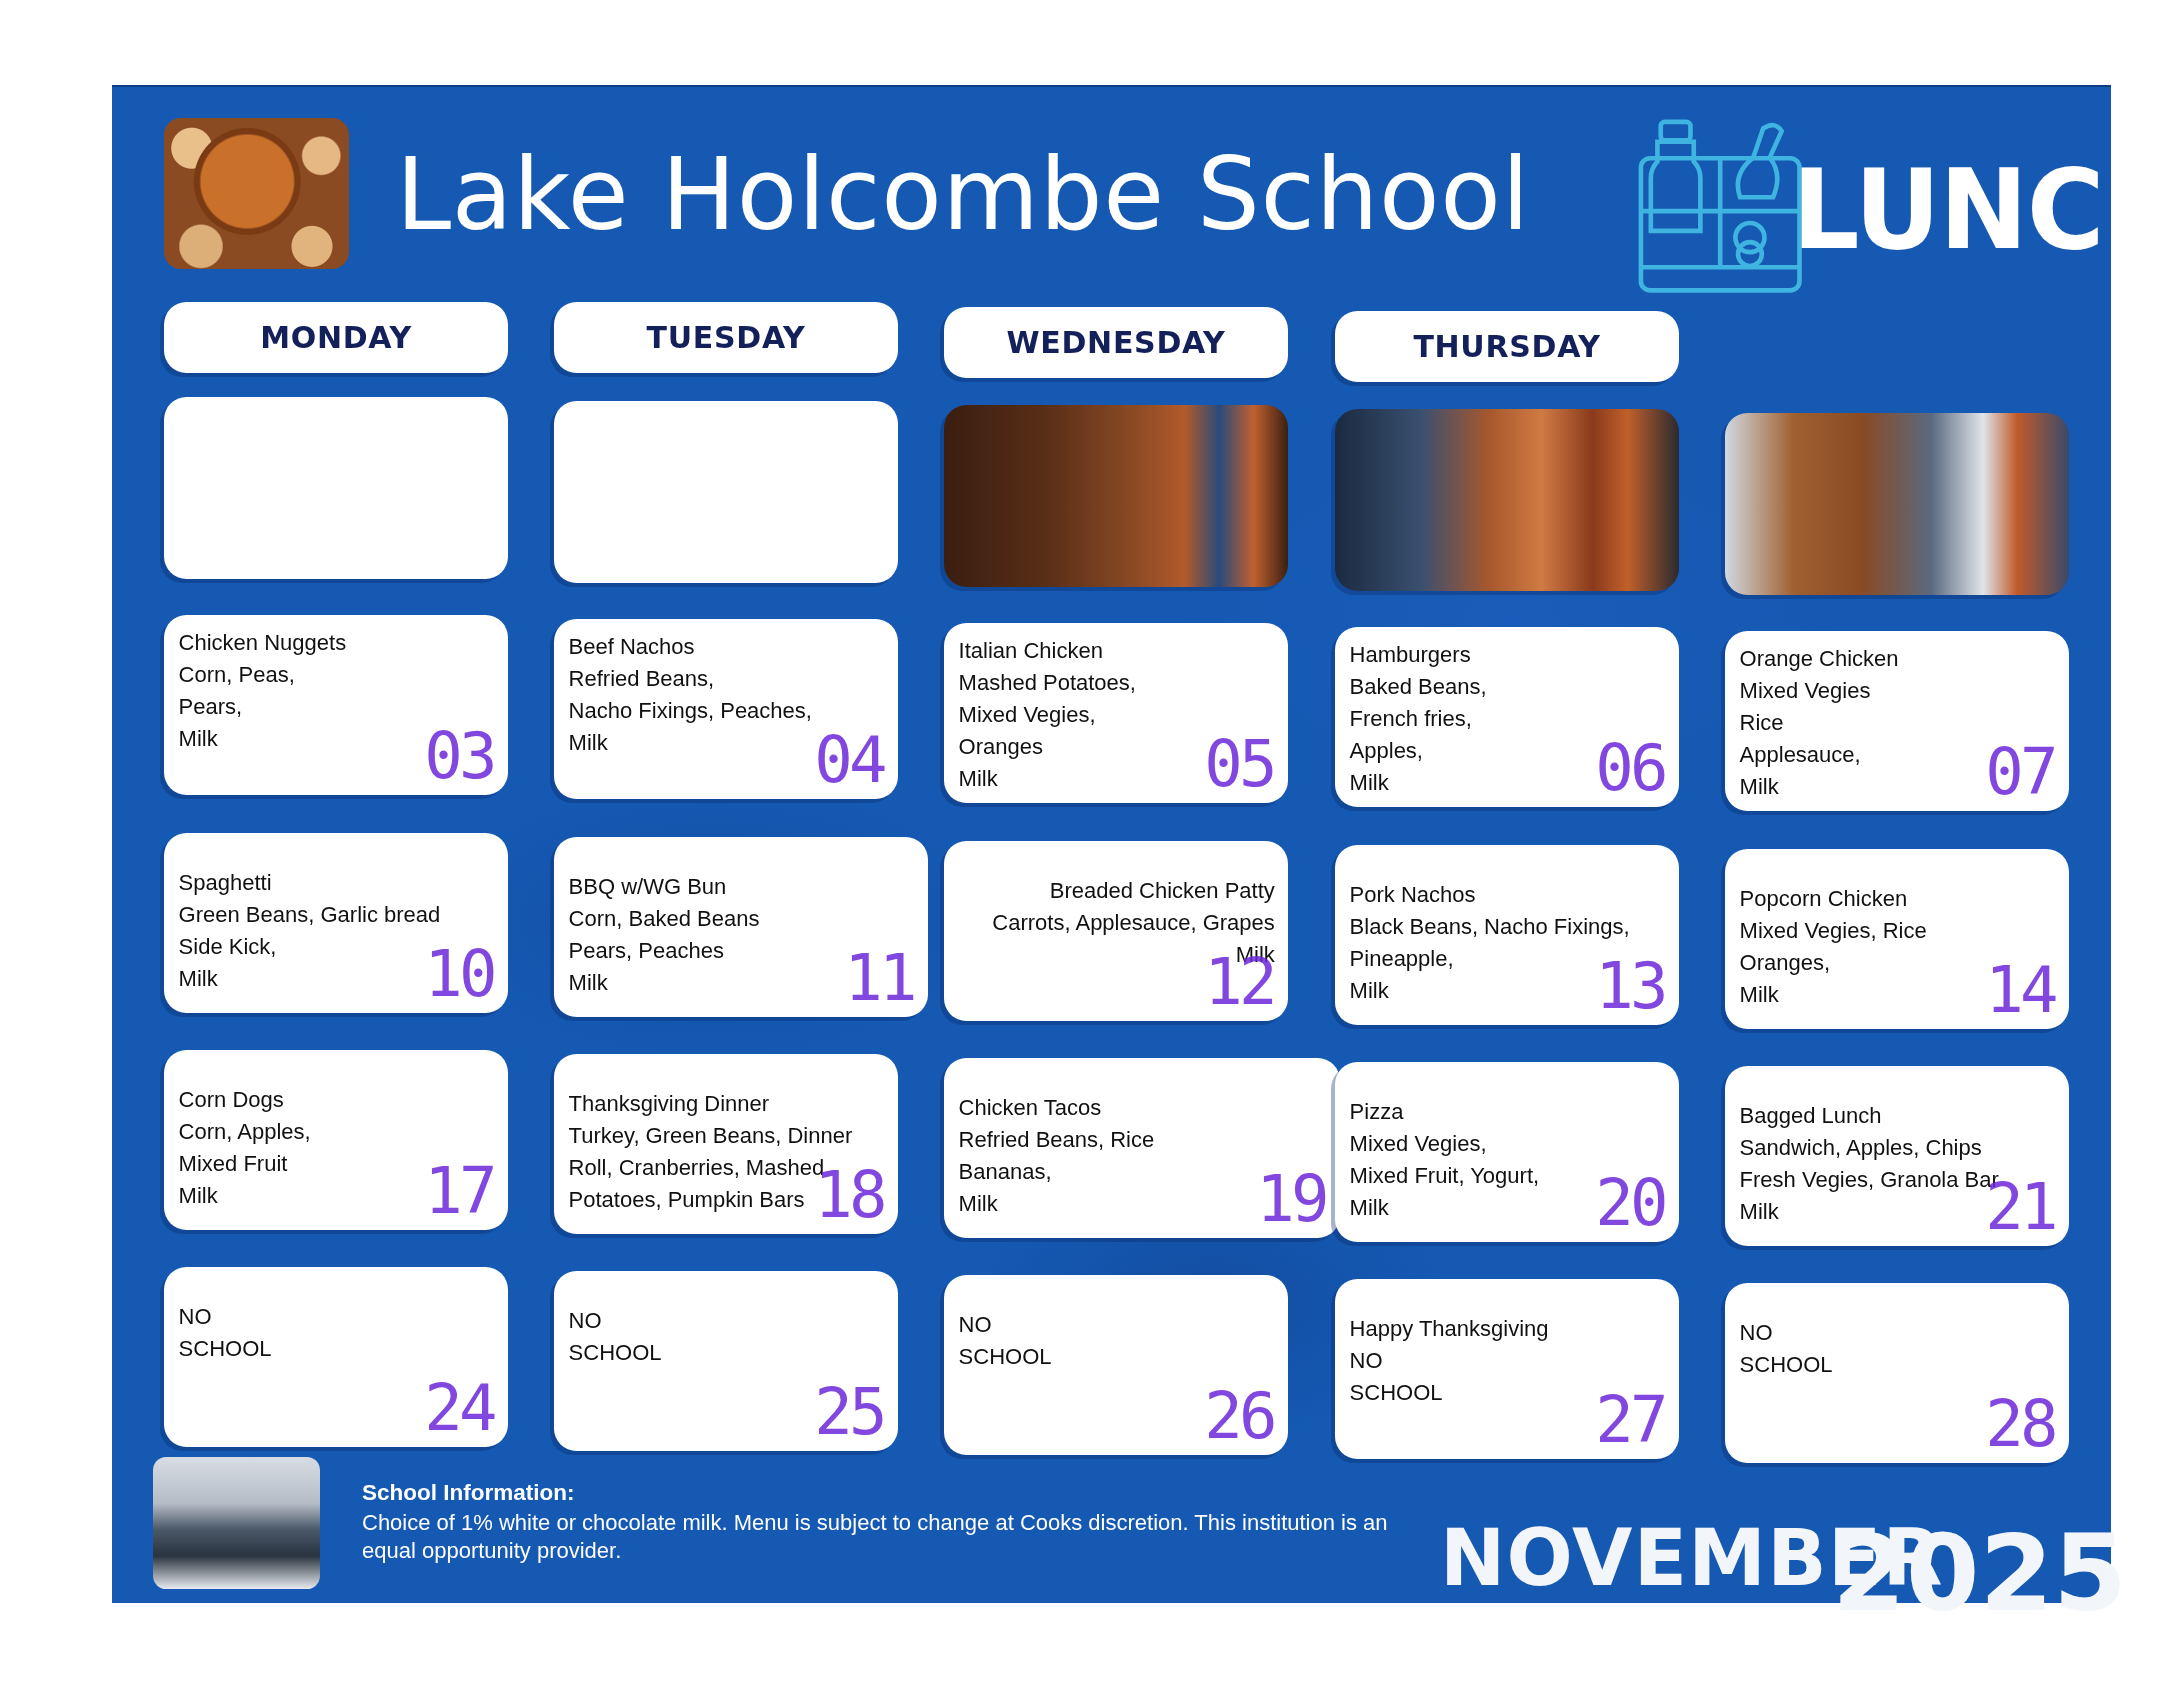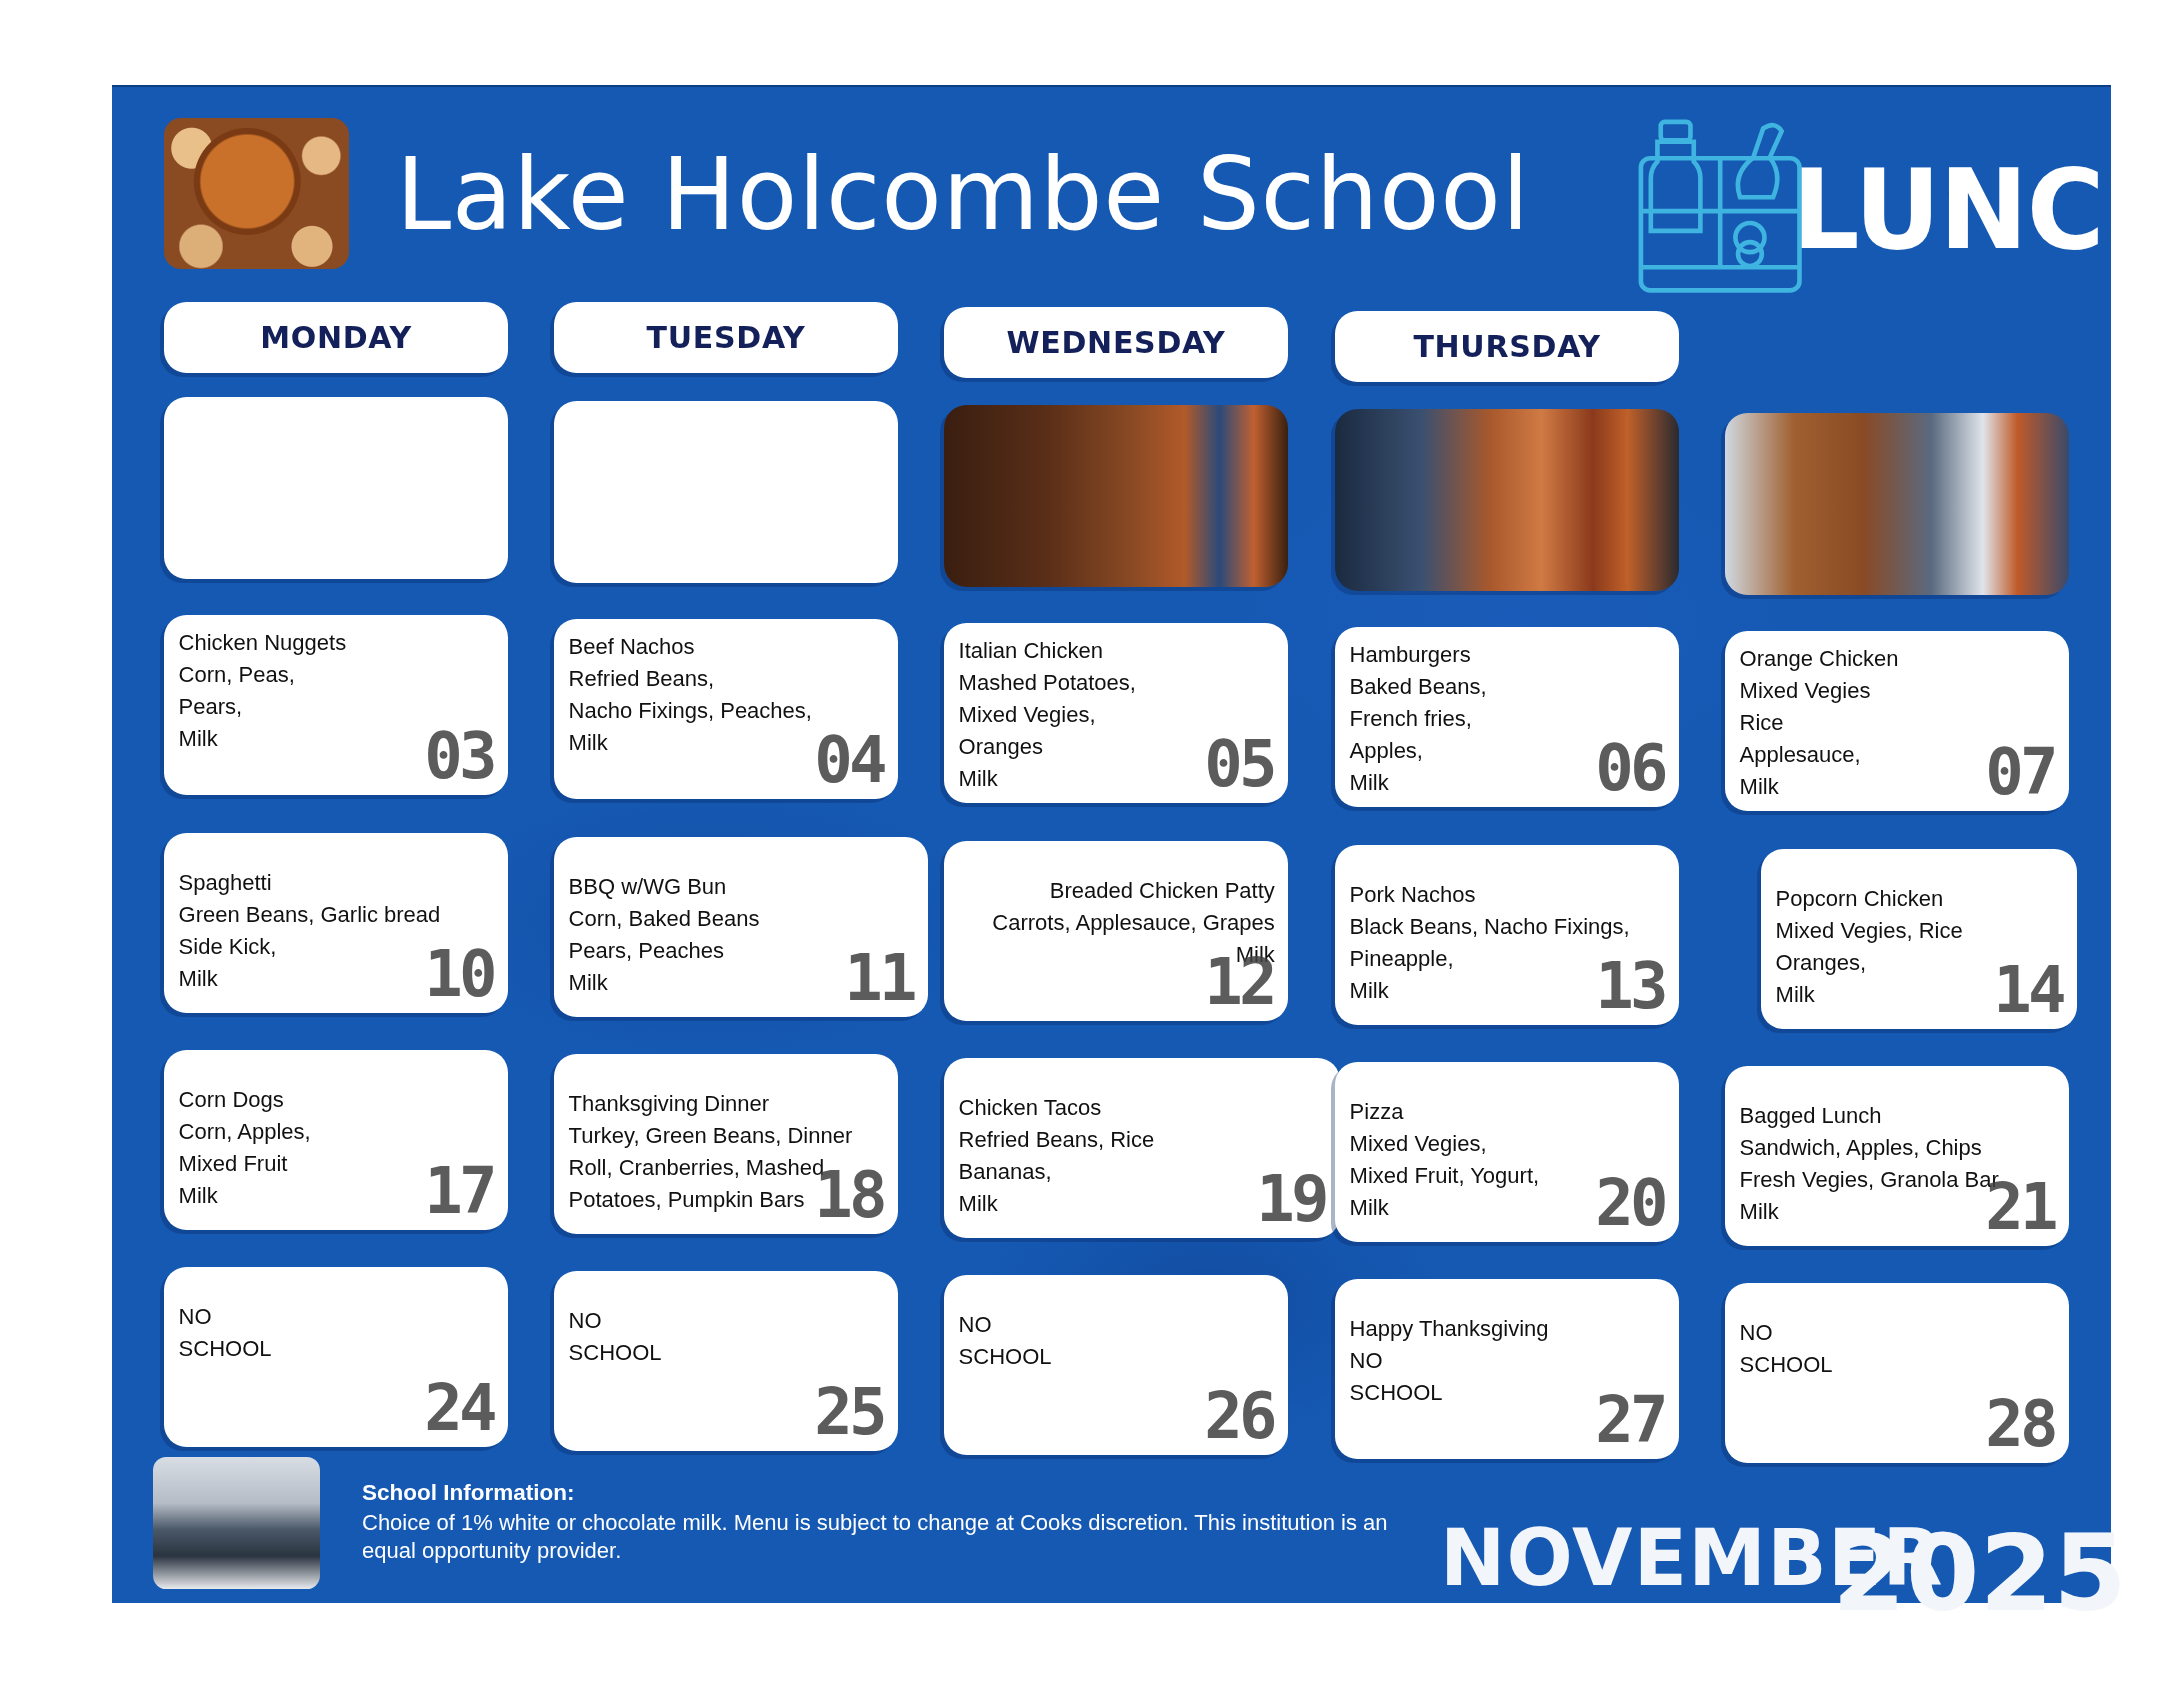--- a/index.html
+++ b/index.html
@@ -29,21 +29,21 @@
   .day-header { height:71px; display:flex; align-items:center; justify-content:center;
           color:#13205a; font-weight:bold; font-size:30px; font-family:"DejaVu Sans", sans-serif; letter-spacing:0.7px; }
   .photo-cell { height:182px; overflow:hidden; }
   .photo-a { background: linear-gradient(90deg, #3a1e10 0%, #5a2e18 30%, #8a4a24 55%, #b25a2a 70%, #2a4a7a 80%, #c06030 90%, #3a2010 100%); }
   .photo-b { background: linear-gradient(90deg, #1a2a40 0%, #3a5070 25%, #a8582c 45%, #d07a44 60%, #8a3a1c 75%, #c0602a 85%, #2a2a30 100%); }
   .photo-c { background: linear-gradient(90deg, #d0d8e0 0%, #a06030 20%, #8a4a24 40%, #5a6a80 60%, #e0e4ea 75%, #c05a2a 85%, #3a4a6a 100%); }
   .menu-cell { height:180px; }
   .menu-text { position:absolute; left:14.6px; top:12px; right:13.2px; color:#111111; font-size:22px; line-height:32px;
           font-family:"Liberation Sans", sans-serif; white-space:pre-line; }
   .menu-text.mid { top:34px; }
-  .day-num { position:absolute; right:14.6px; bottom:6.6px; color:#404040; font-size:64px; font-weight:bold;
+  .day-num { position:absolute; right:14.6px; bottom:6.6px; color:#6d28d9; font-size:64px; font-weight:normal;
           font-family:"DejaVu Sans Mono", monospace; letter-spacing:-4px; opacity:0.85; line-height:1; }
   .footer-photo { position:absolute; left:41px; top:1370px; width:167px; height:132px; border-radius:13.2px;
           background: linear-gradient(180deg, #d8dde4 0%, #b5bcc6 35%, #4a5868 55%, #2a3440 75%, #e8eaee 100%); }
   .info-title { position:absolute; left:250px; top:1393px; color:#ffffff; font-size:22.5px; font-weight:bold; }
   .info-body { position:absolute; left:250px; top:1422px; width:1072px; color:#ffffff; font-size:22px; line-height:28px; }
   .month { position:absolute; left:1328px; top:1426px; color:#f2f6fb; font-size:78px; font-weight:bold;
           font-family:"DejaVu Sans", sans-serif; letter-spacing:1.3px; }
   .year { position:absolute; left:1720px; top:1393px; color:#f2f6fb; font-size:106px; font-weight:bold;
           font-family:"DejaVu Sans", sans-serif;margin-top:32px; }
 </style>
@@ -137,21 +137,21 @@
 Milk</div>
     <div class="day-num">12</div>
   </div>
   <div class="cell menu-cell" style="left:1223px;top:758px;width:344px;">
     <div class="menu-text mid">Pork Nachos
 Black Beans, Nacho Fixings,
 Pineapple,
 Milk</div>
     <div class="day-num">13</div>
   </div>
-  <div class="cell menu-cell" style="left:1613px;top:762px;width:316px;margin-left:36px;">
+  <div class="cell menu-cell" style="left:1613px;top:762px;width:344px;">
     <div class="menu-text mid">Popcorn Chicken
 Mixed Vegies, Rice
 Oranges,
 Milk</div>
     <div class="day-num">14</div>
   </div>
 
   <div class="cell menu-cell" style="left:52px;top:963px;width:344px;">
     <div class="menu-text mid">Corn Dogs
 Corn, Apples,

